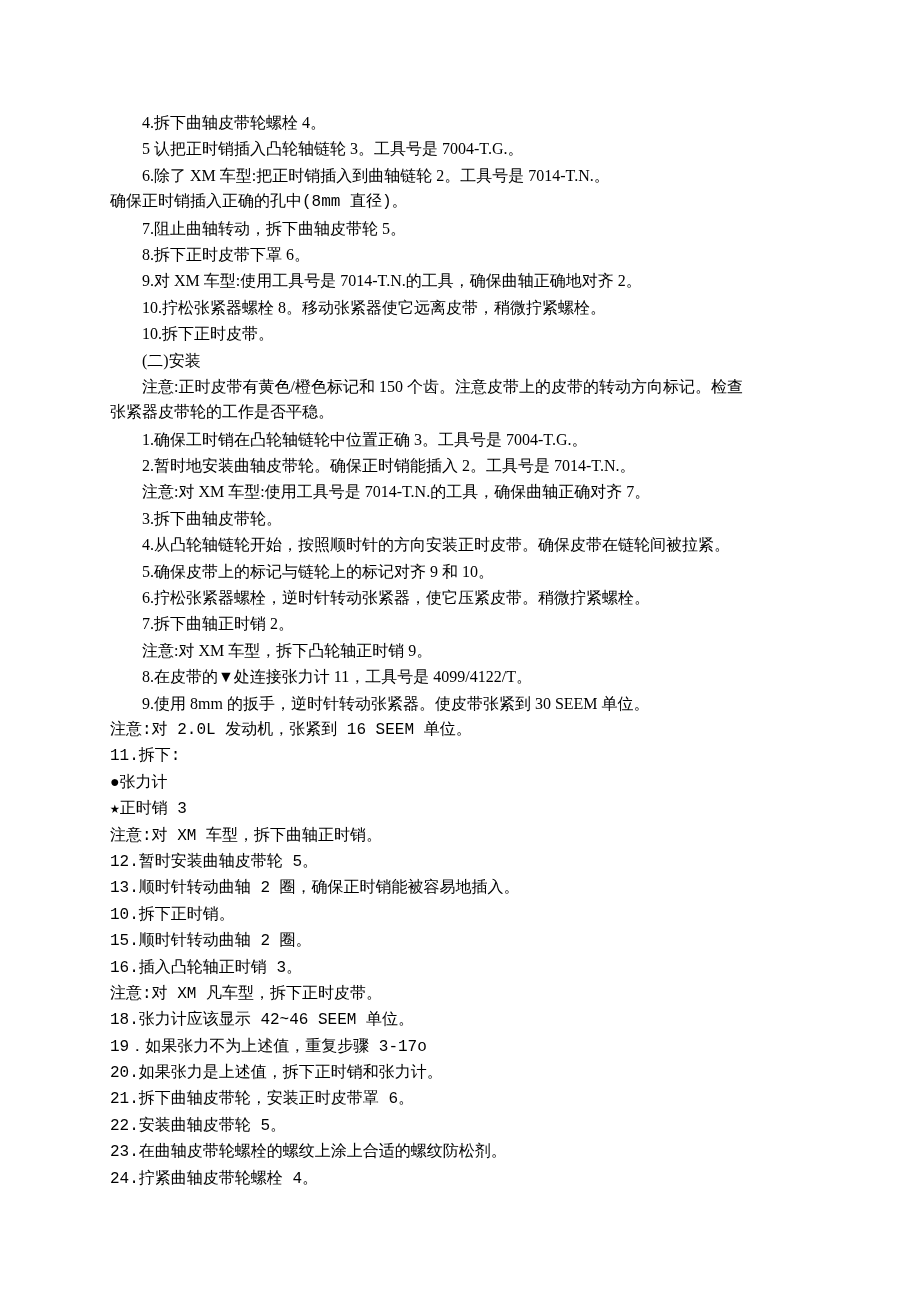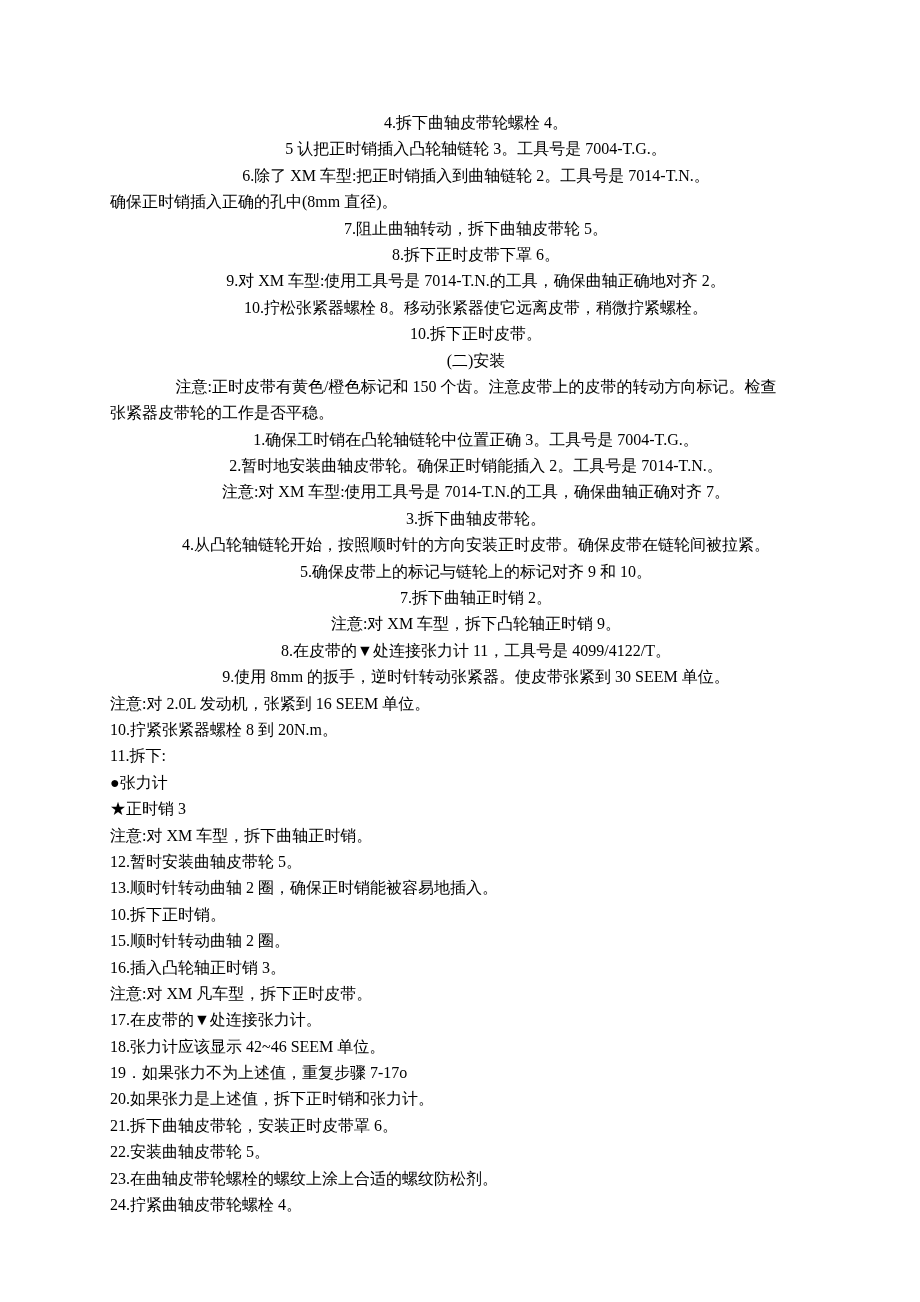--- a/index.html
+++ b/index.html
@@ -12,24 +12,24 @@
     color: #000;
   }
   .page {
     width: 920px;
     min-height: 1302px;
     padding: 110px 110px 120px 110px;
     box-sizing: border-box;
   }
   .indent {
     text-indent: 2em;
-    text-align: center;
   }
   .no-indent {
     text-indent: 0;
+    font-family: Liberation Mono, monospace;
   }
   p {
     margin: 0;
     padding: 0;
   }
 </style>
 </head>
 <body>
 
 <div class="page" id="page-root">
@@ -44,37 +44,36 @@
     <p class="indent">10.拆下正时皮带。</p>
     <p class="indent">(二)安装</p>
     <p class="indent">注意:正时皮带有黄色/橙色标记和 150 个齿。注意皮带上的皮带的转动方向标记。检查</p>
     <p class="no-indent">张紧器皮带轮的工作是否平稳。</p>
     <p class="indent">1.确保工时销在凸轮轴链轮中位置正确 3。工具号是 7004-T.G.。</p>
     <p class="indent">2.暂时地安装曲轴皮带轮。确保正时销能插入 2。工具号是 7014-T.N.。</p>
     <p class="indent">注意:对 XM 车型:使用工具号是 7014-T.N.的工具，确保曲轴正确对齐 7。</p>
     <p class="indent">3.拆下曲轴皮带轮。</p>
     <p class="indent">4.从凸轮轴链轮开始，按照顺时针的方向安装正时皮带。确保皮带在链轮间被拉紧。</p>
     <p class="indent">5.确保皮带上的标记与链轮上的标记对齐 9 和 10。</p>
+    <p class="indent">6.拧松张紧器螺栓，逆时针转动张紧器，使它压紧皮带。稍微拧紧螺栓。</p>
     <p class="indent">7.拆下曲轴正时销 2。</p>
     <p class="indent">注意:对 XM 车型，拆下凸轮轴正时销 9。</p>
     <p class="indent">8.在皮带的▼处连接张力计 11，工具号是 4099/4122/T。</p>
     <p class="indent">9.使用 8mm 的扳手，逆时针转动张紧器。使皮带张紧到 30 SEEM 单位。</p>
     <p class="no-indent">注意:对 2.0L 发动机，张紧到 16 SEEM 单位。</p>
-    <p class="no-indent">10.拧紧张紧器螺栓 8 到 20N.m。</p>
     <p class="no-indent">11.拆下:</p>
     <p class="no-indent">●张力计</p>
     <p class="no-indent">★正时销 3</p>
     <p class="no-indent">注意:对 XM 车型，拆下曲轴正时销。</p>
     <p class="no-indent">12.暂时安装曲轴皮带轮 5。</p>
     <p class="no-indent">13.顺时针转动曲轴 2 圈，确保正时销能被容易地插入。</p>
     <p class="no-indent">10.拆下正时销。</p>
     <p class="no-indent">15.顺时针转动曲轴 2 圈。</p>
     <p class="no-indent">16.插入凸轮轴正时销 3。</p>
     <p class="no-indent">注意:对 XM 凡车型，拆下正时皮带。</p>
-    <p class="no-indent">17.在皮带的▼处连接张力计。</p>
     <p class="no-indent">18.张力计应该显示 42~46 SEEM 单位。</p>
-    <p class="no-indent">19．如果张力不为上述值，重复步骤 7-17o</p>
+    <p class="no-indent">19．如果张力不为上述值，重复步骤 3-17o</p>
     <p class="no-indent">20.如果张力是上述值，拆下正时销和张力计。</p>
     <p class="no-indent">21.拆下曲轴皮带轮，安装正时皮带罩 6。</p>
     <p class="no-indent">22.安装曲轴皮带轮 5。</p>
     <p class="no-indent">23.在曲轴皮带轮螺栓的螺纹上涂上合适的螺纹防松剂。</p>
     <p class="no-indent">24.拧紧曲轴皮带轮螺栓 4。</p>
   </div>
 
 </body></html>

